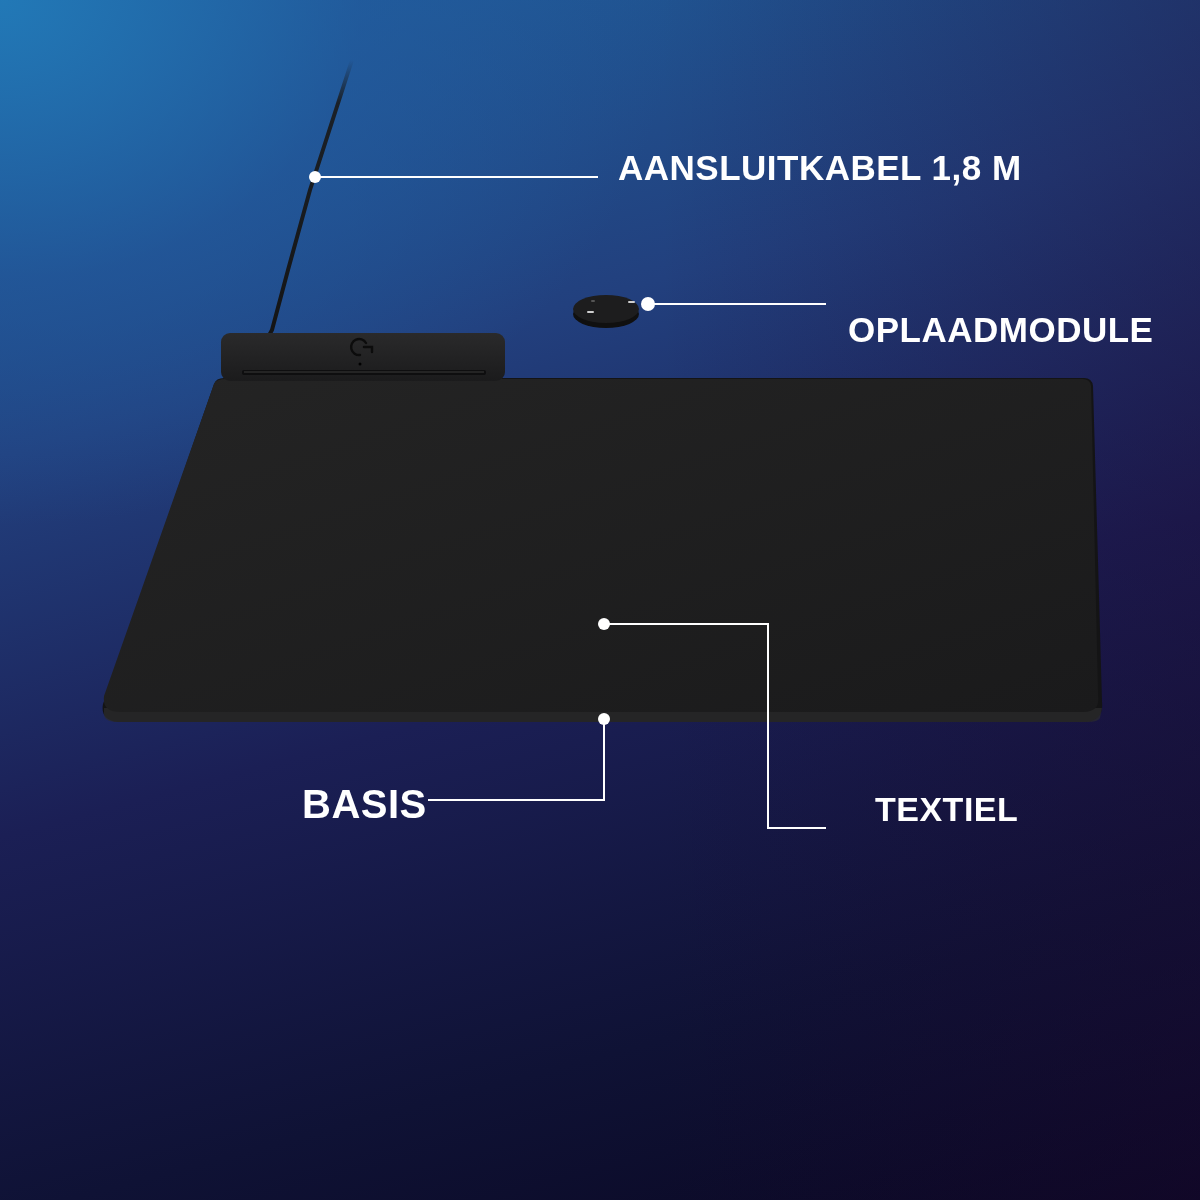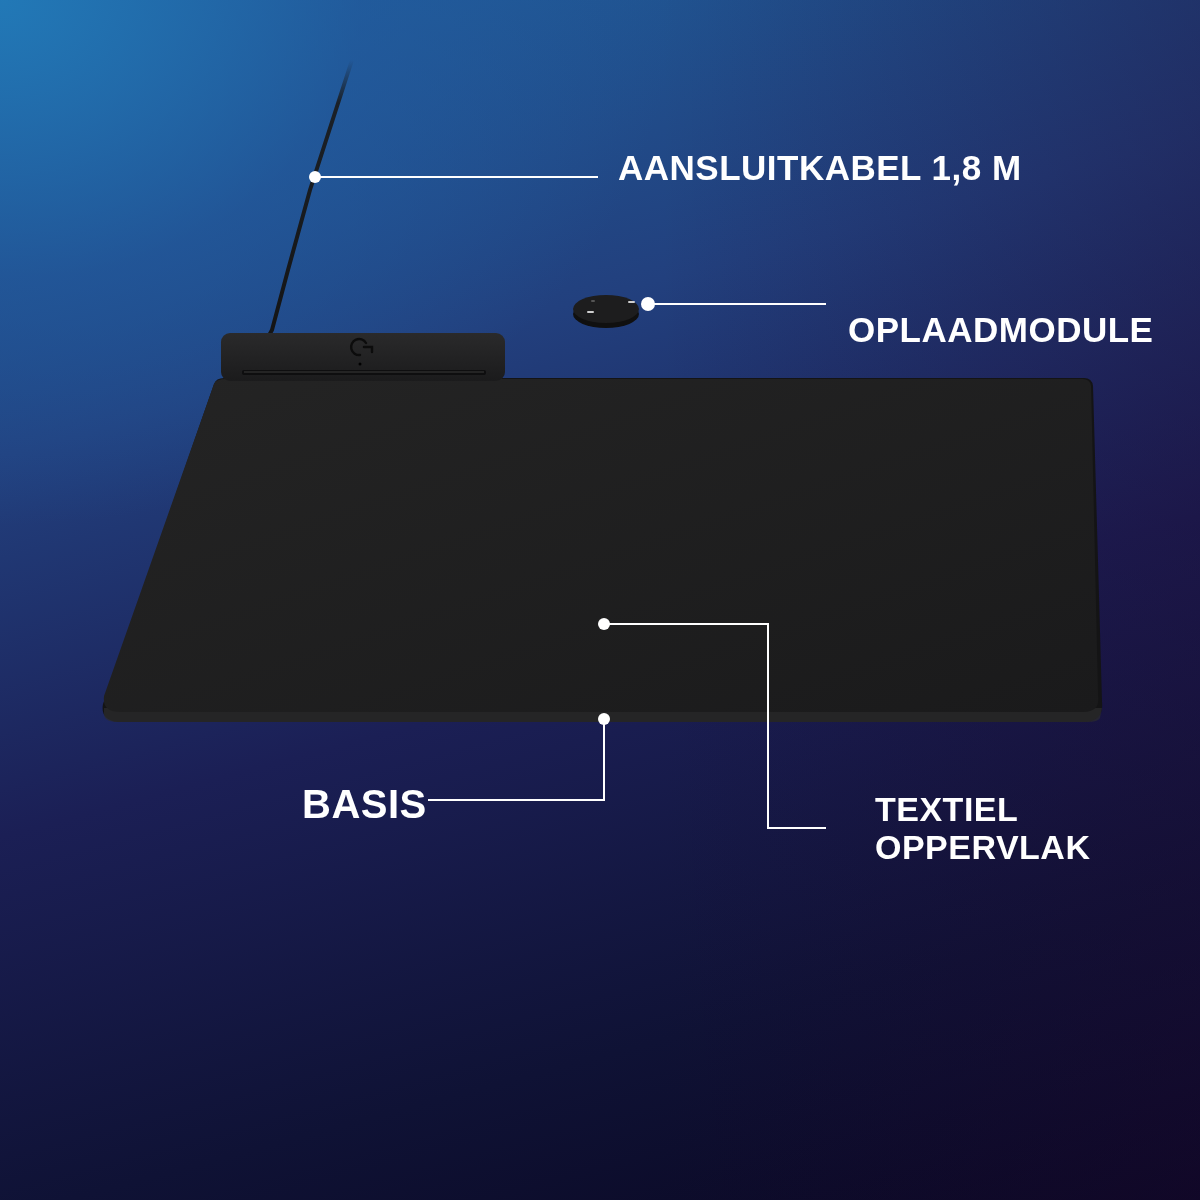--- a/index.html
+++ b/index.html
@@ -89,17 +89,16 @@
       <circle cx="604" cy="624" r="6"></circle>
       <circle cx="604" cy="719" r="6"></circle>
     </g>
   </svg>
 
   <div class="label lbl-cable">AANSLUITKABEL 1,8 m</div>
   <div class="label lbl-module">OPLAADMODULE</div>
   <div class="label lbl-basis">BASIS</div>
   <div class="label lbl-textile multiline">
     <span>TEXTIEL</span>
-    <span>OPPERVLAK</span>
   </div>
   <div class="label lbl-compat multiline">
   </div>
 </div>
 
 </body></html>

